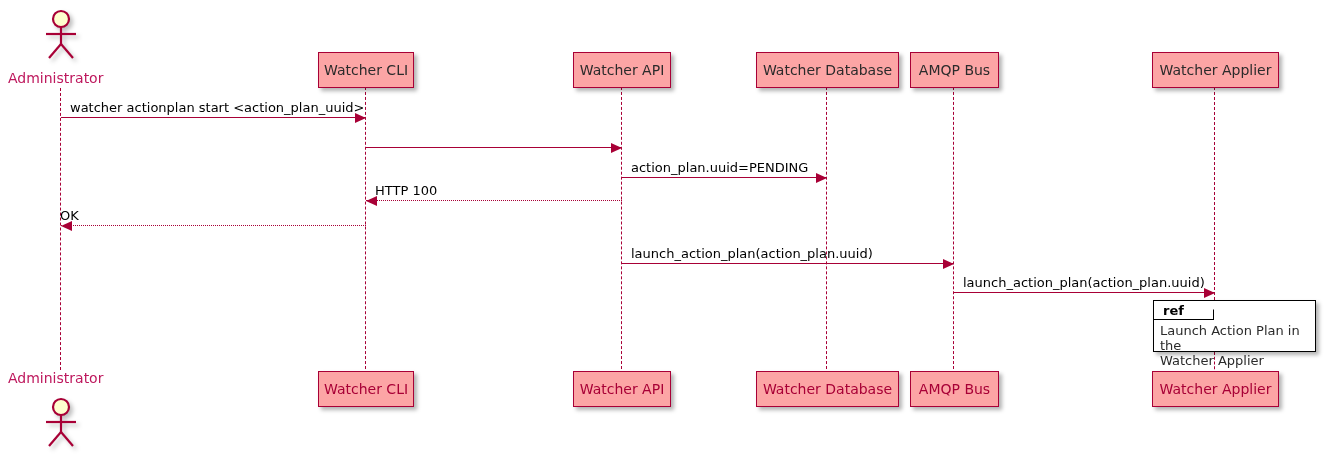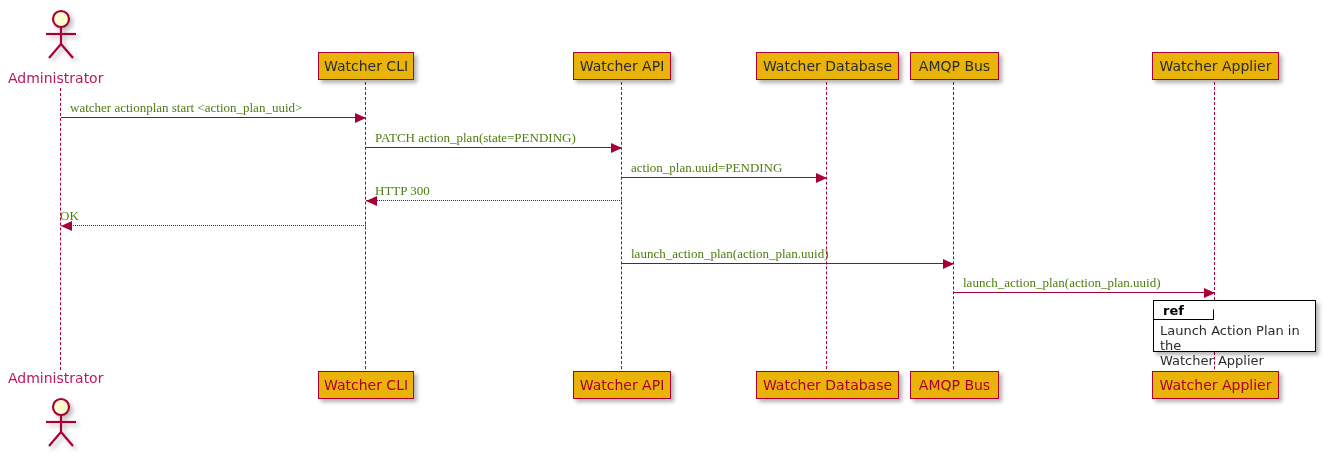--- a/index.html
+++ b/index.html
@@ -22,31 +22,31 @@
     left: 0;
     top: 0;
     width: 1330px;
     height: 456px;
   }
 
   
   .participant {
     position: absolute;
     box-sizing: border-box;
-    background: #eab308;
+    background: #fca5a5;
     border: 1.5px solid #A80036;
     box-shadow: 3px 3px 4px rgba(0,0,0,0.30);
     font-size: 14px;
     line-height: 1;
     white-space: nowrap;
     display: flex;
     align-items: center;
     justify-content: center;
     padding: 0 15px;
-    height: 28px;
+    height: 36px;
   }
   .participant.top    { color: #2b2b2b; }
   .participant.bottom { color: #A80036; }
 
   
   .actor {
     position: absolute;
     width: 42px;
     height: 52px;
   }
@@ -70,24 +70,23 @@
     position: absolute;
     height: 0;
     border-top: 1.5px solid #A80036;
   }
   .msg-line.dotted {
     border-top: 1.5px dotted #A80036;
   }
   .msg-label {
     position: absolute;
     font-size: 13px;
-    color: #4d7c0f;
+    color: #000000;
     white-space: nowrap;
     line-height: 1;
-    font-family: Liberation Serif, serif;
   }
   .arrowhead {
     position: absolute;
     width: 0;
     height: 0;
   }
   .arrowhead.right {
     border-top: 5px solid transparent;
     border-bottom: 5px solid transparent;
     border-left: 11px solid #A80036;
@@ -151,27 +150,26 @@
       <div class="lifeline" style="left: 1214.25px; top: 82px; height: 218px;"></div>
       <div class="lifeline" style="left: 1214.25px; top: 352px; height: 22px;"></div>
     </div>
 
   <div class="layer" id="messages">
       <div class="msg-line" style="left: 61px; top: 117px; width: 305px;"></div>
       <div class="arrowhead right" style="top: 112.5px; left: 355px;"></div>
       <div class="msg-label" style="left: 70px; top: 101px;">watcher actionplan start &lt;action_plan_uuid&gt;</div>
       <div class="msg-line" style="left: 366px; top: 147px; width: 256px;"></div>
       <div class="arrowhead right" style="top: 142.5px; left: 611px;"></div>
-      <div class="msg-label" style="left: 375px; top: 131px;">PATCH action_plan(state=PENDING)</div>
       <div class="msg-line" style="left: 622px; top: 177px; width: 205px;"></div>
       <div class="arrowhead right" style="top: 172.5px; left: 816px;"></div>
       <div class="msg-label" style="left: 631px; top: 161px;">action_plan.uuid=PENDING</div>
       <div class="msg-line dotted" style="left: 366px; top: 200px; width: 256px;"></div>
       <div class="arrowhead left" style="top: 195.5px; left: 366px;"></div>
-      <div class="msg-label" style="left: 375px; top: 184px;">HTTP 300</div>
+      <div class="msg-label" style="left: 375px; top: 184px;">HTTP 100</div>
       <div class="msg-line dotted" style="left: 61px; top: 225px; width: 305px;"></div>
       <div class="arrowhead left" style="top: 220.5px; left: 61px;"></div>
       <div class="msg-label" style="left: 60px; top: 209px;">OK</div>
       <div class="msg-line" style="left: 622px; top: 263px; width: 332px;"></div>
       <div class="arrowhead right" style="top: 258.5px; left: 943px;"></div>
       <div class="msg-label" style="left: 631px; top: 247px;">launch_action_plan(action_plan.uuid)</div>
       <div class="msg-line" style="left: 954px; top: 292px; width: 261px;"></div>
       <div class="arrowhead right" style="top: 287.5px; left: 1204px;"></div>
       <div class="msg-label" style="left: 963px; top: 276px;">launch_action_plan(action_plan.uuid)</div>
     </div>

